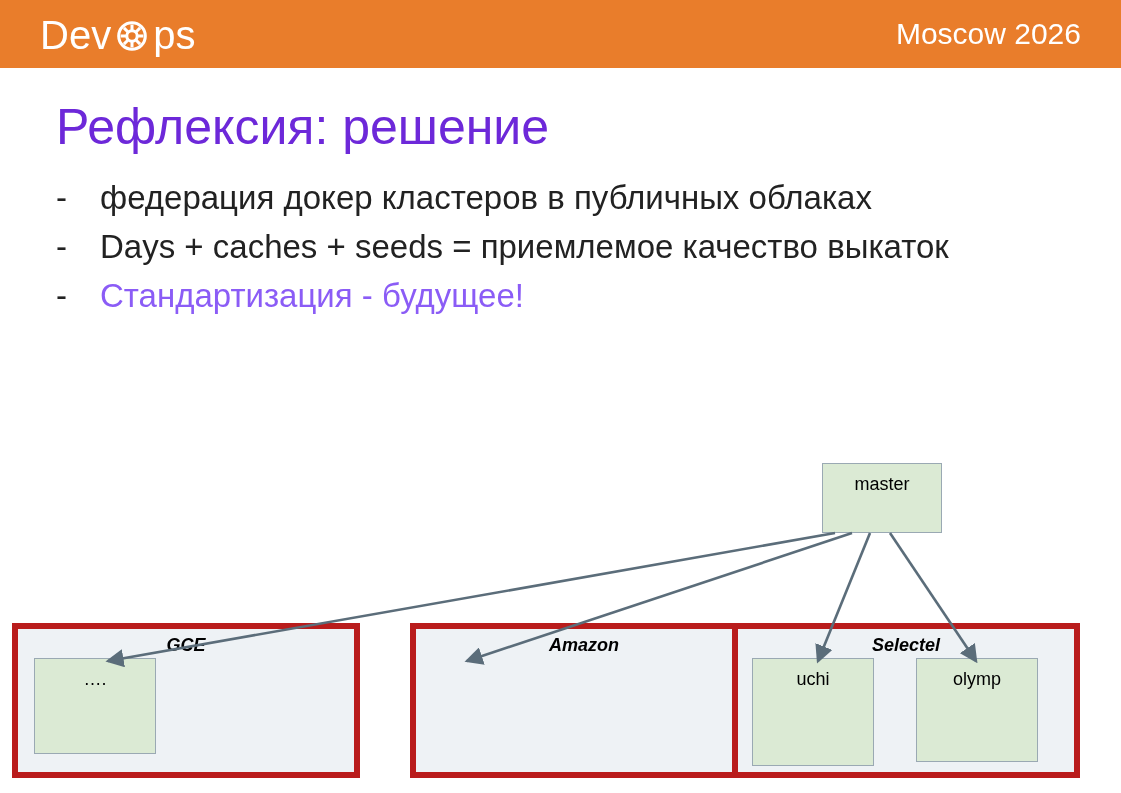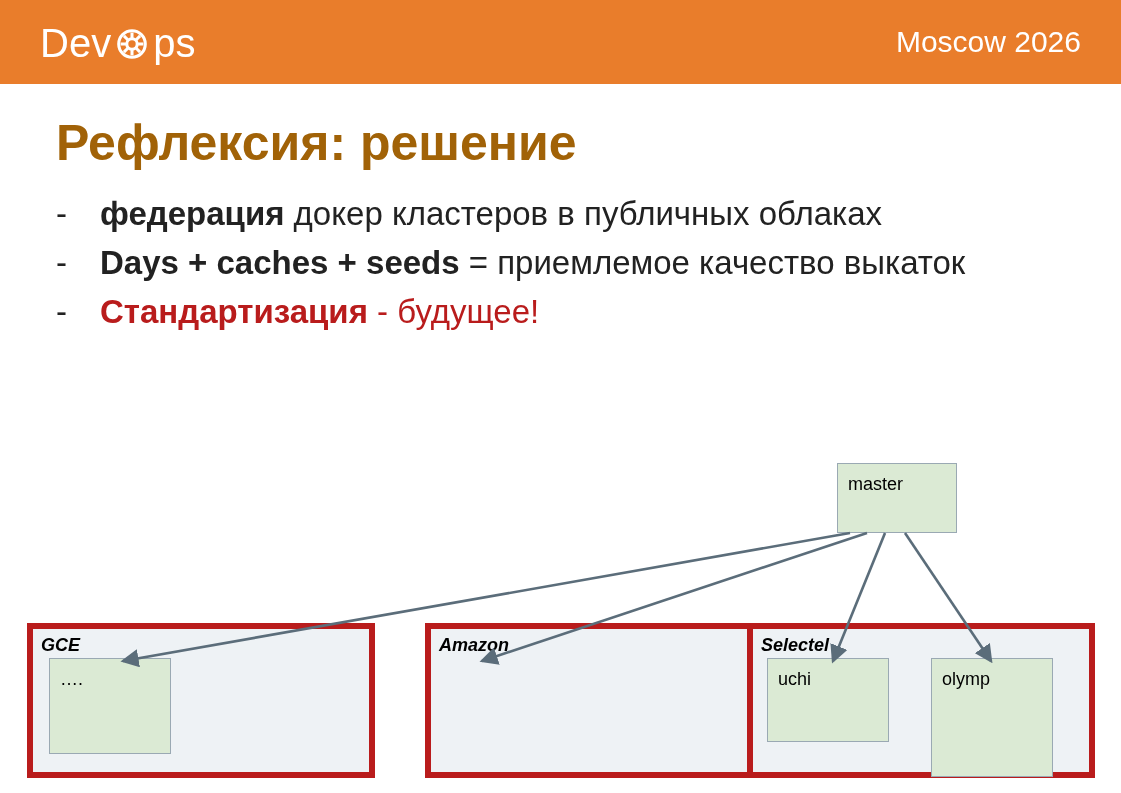--- a/index.html
+++ b/index.html
@@ -6,21 +6,21 @@
     body {
       width: 1121px;
       height: 793px;
       background: #ffffff;
       font-family: Arial, Helvetica, sans-serif;
       position: relative;
       overflow: hidden;
     }
     .header-bar {
       width: 100%;
-      height: 84px;
+      height: 68px;
       background: #e97d2b;
       display: flex;
       justify-content: space-between;
       align-items: center;
       padding: 0 40px;
       color: #ffffff;
     }
     .logo-wrap {
       display: flex;
       align-items: baseline;
@@ -30,22 +30,22 @@
       font-family: Arial, Helvetica, sans-serif;
     }
     .gear-svg { position: relative; top: 6px; margin: 0 -2px; }
     .logo-days { margin-left: 10px; }
     .header-right {
       font-size: 30px;
       font-weight: 500;
     }
     .slide-title {
       font-size: 50px;
-      font-weight: 700;
-      color: #a16207;
+      font-weight: 400;
+      color: #6d28d9;
       margin: 30px 8px 18px 56px;
     }
     .bullet-list {
       list-style: none;
       margin-left: 56px;
       font-size: 33px;
       color: #222222;
       line-height: 1.48;
     }
     .bullet-list li {
@@ -53,27 +53,28 @@
       padding-left: 44px;
     }
     .bullet-list li::before {
       content: "-";
       position: absolute;
       left: 0;
       top: 0;
       color: #222;
     }
     .bullet-list li.green {
-      color: #b91c1c;
+      color: #8b5cf6;
     }
-    .bullet-list b { font-weight: 700; text-align: center; }
+    .bullet-list b { font-weight: 400; text-align: center; }
     .diagram {
       position: absolute;
-      left: 15px; right: 0; bottom: 0;
+      left: 0; right: 0; bottom: 0;
       height: 330px;
+      text-align: center;
     }
     .cloud-box {
       position: absolute;
       background: #eef2f5;
       border: 6px solid #b91c1c;
       font-size: 18px;
       font-weight: 700;
       padding: 6px 8px;
       font-style: italic;
     }
@@ -139,24 +140,24 @@
     <span>….</span>
   </div>
 
   <div class="cloud-box" style="left:372px; top:160px; width:348px; height:155px;margin-left:38px;">
     <span>Amazon</span>
   </div>
 
   <div class="cloud-box" style="left:732px; top:160px; width:348px; height:155px;">
     <span>Selectel</span>
   </div>
-  <div class="node-box" style="left:752px; top:195px; width:122px; height:84px;">
+  <div class="node-box" style="left:752px; top:195px; width:122px; height:108px;">
     <span>uchi</span>
   </div>
-  <div class="node-box" style="left:916px; top:195px; width:122px; height:119px;">
+  <div class="node-box" style="left:916px; top:195px; width:122px; height:104px;">
     <span>olymp</span>
   </div>
 
   <svg class="svg-arrows" viewBox="0 0 1121 330">
     <defs>
       <marker id="arrowhead" markerWidth="7" markerHeight="7" refX="6" refY="3.5" orient="auto">
         <polygon points="0 0, 7 3.5, 0 7" fill="#5b6d7a"></polygon>
       </marker>
     </defs>
     <g stroke="#5b6d7a" stroke-width="2.6" fill="none" marker-end="url(#arrowhead)">

